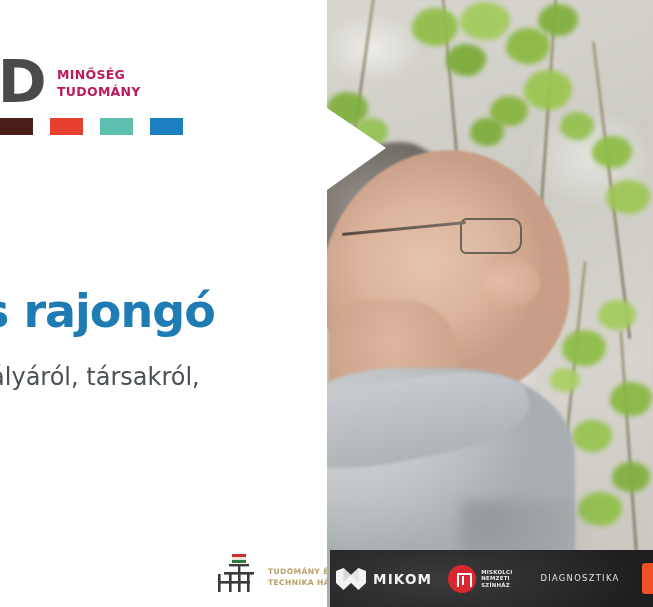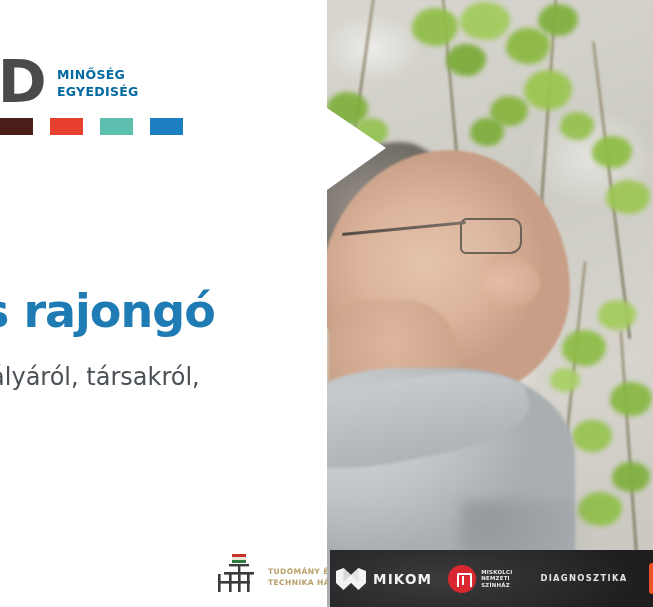--- a/index.html
+++ b/index.html
@@ -53,21 +53,21 @@
   }
   #brand-tagline {
     position:absolute;
     left:103px; top:14px;
     line-height:17px;
   }
   #brand-tagline div {
     font-size:12.5px;
     font-weight:bold;
     letter-spacing:.3px;
-    color:#0369a1;
+    color:#be185d;
     white-space:nowrap;
     font-family:"DejaVu Sans", sans-serif;
   }
   #brand-swatches {
     position:absolute;
     left:46px; top:66px;
     display:flex;
     gap:17px;
   }
   #brand-swatches span {
@@ -303,21 +303,21 @@
   }
 
   
   #sp-smart { margin-left:28px; text-align:left; }
   #smart-main {
     font-size:20px; font-weight:bold; letter-spacing:1.4px;
     color:#fafafa; line-height:20px;
     font-family:"DejaVu Sans", sans-serif;
   }
   #smart-sub {
-    font-size:8.4px; font-weight:bold; letter-spacing:1.3px;
+    font-size:8.4px; font-weight:normal; letter-spacing:1.3px;
     color:#e4e4e4; line-height:11px;
     font-family:"DejaVu Sans", sans-serif;
   }
 
   
   #sp-fps { margin-left:22px; }
   #fps-box {
     width:31px; height:31px;
     background:#ef5126;
     border-radius:3px;
@@ -373,21 +373,21 @@
     <div id="hood-fold"></div>
     <div id="shoulder-shadow"></div>
   </div>
 
   <div id="left-panel">
 
     <div id="brand-block">
       <div id="brand-mark">AD</div>
       <div id="brand-tagline">
         <div>MINŐSÉG</div>
-        <div>EGYEDISÉG</div>
+        <div>TUDOMÁNY</div>
       </div>
       <div id="brand-swatches">
         <span style="background:#4a1f1a"></span>
         <span style="background:#e8402f"></span>
         <span style="background:#5dbfae"></span>
         <span style="background:#1b7fc0"></span>
       </div>
     </div>
 
     <div id="headline">

